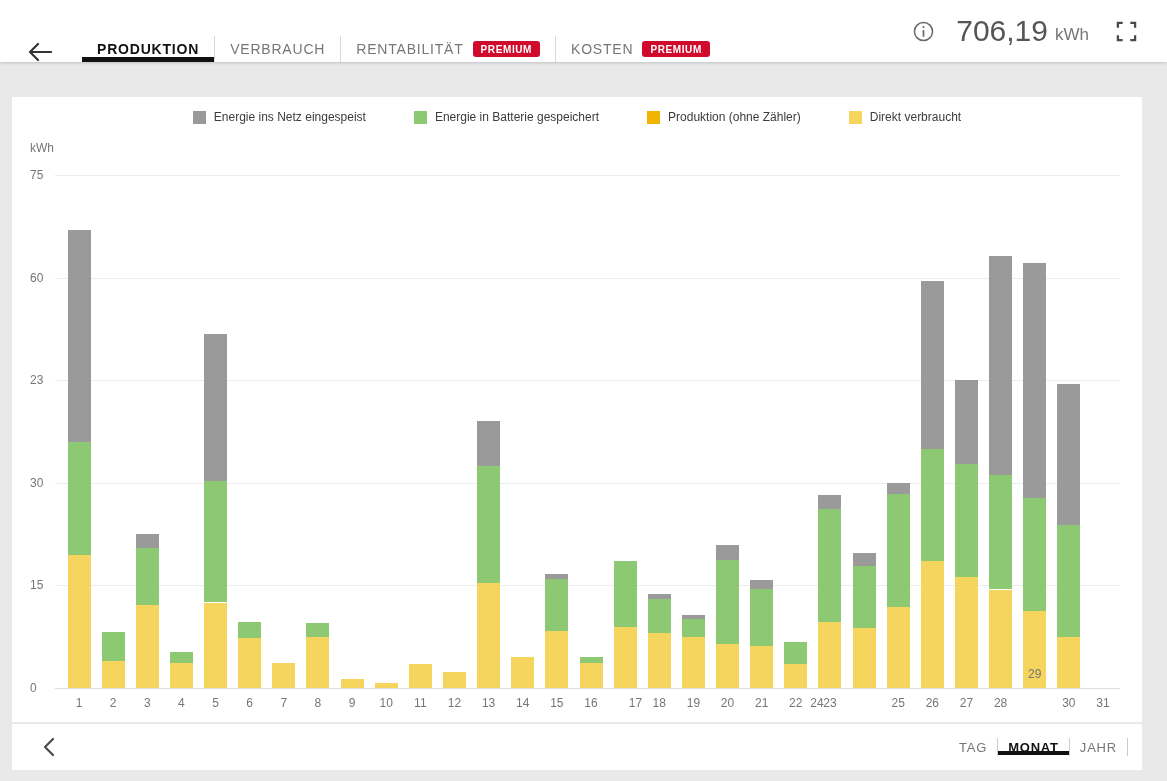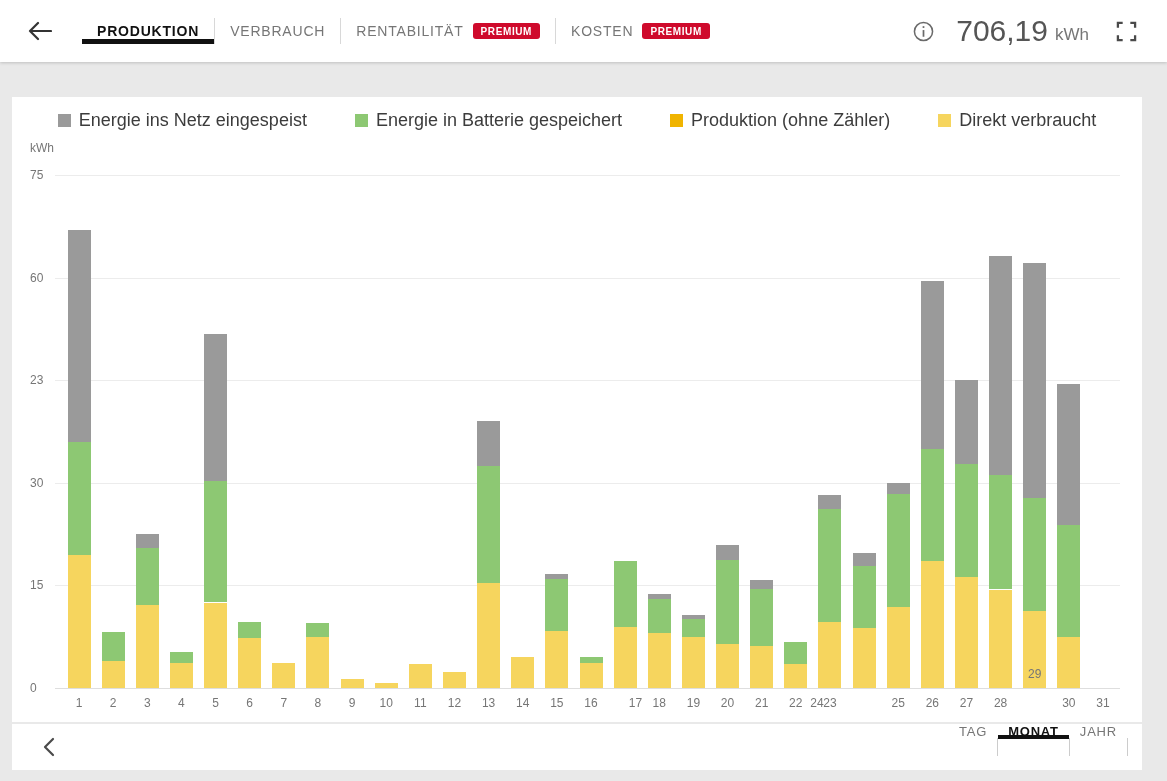--- a/index.html
+++ b/index.html
@@ -6,21 +6,21 @@
   body{
     width:1167px;height:781px;overflow:hidden;
     background:#e9e9e9;
     font-family:"Liberation Sans", sans-serif;
     -webkit-font-smoothing:antialiased;
   }
   
   .topbar{
     position:absolute;left:0;top:0;width:1167px;height:62px;
     background:#fff;box-shadow:0 1px 3px rgba(0,0,0,.18);
-    display:flex;align-items:center;z-index:5;
+    display:flex;align-items:flex-end;z-index:5;
   }
   .back-btn{
     width:24px;margin-left:28px;display:flex;align-items:center;justify-content:center;cursor:pointer;
   }
   .tabs{display:flex;align-items:stretch;margin-left:30px;}
   .tab{
     position:relative;display:flex;align-items:center;padding:0 15px;
     font-size:14px;letter-spacing:.8px;color:#767676;cursor:pointer;white-space:nowrap;
   }
   .tab.active{color:#111;font-weight:bold;}
@@ -44,42 +44,42 @@
   
   .chart-card{
     position:absolute;left:12px;top:97px;width:1130px;height:625px;background:#fff;
   }
   .legend{
     position:absolute;left:0;top:13px;width:100%;
     display:flex;justify-content:center;gap:48px;
   }
   .legend-item{display:flex;align-items:center;gap:8px;cursor:pointer;}
   .legend-swatch{width:13px;height:13px;display:inline-block;}
-  .legend-label{font-size:18px;color:#3c3c3c;}
+  .legend-label{font-size:12px;color:#3c3c3c;}
   .unit-label{position:absolute;left:18px;top:44px;font-size:12px;color:#767676;}
   #plot{position:absolute;left:0;top:0;width:100%;height:100%;}
   .gridline{position:absolute;height:1px;background:#ececec;}
   .gridline.axis{background:#dedede;}
   .ytick{position:absolute;font-size:12px;color:#767676;}
   .xtick{position:absolute;font-size:12px;color:#767676;text-align:center;width:34px;}
   .bar-seg{position:absolute;width:23px;}
 
   
   .toolbar{
     position:absolute;left:12px;top:724px;width:1130px;height:46px;background:#fff;
     display:flex;align-items:stretch;
   }
   .toolbar-back{
     width:20px;margin-left:26px;display:flex;align-items:center;justify-content:center;cursor:pointer;
   }
   .period-label{
     display:flex;align-items:center;margin-left:62px;
     font-size:17px;font-weight:bold;color:#4a4a4a;
   }
-  .views{position:absolute;right:14px;top:0;height:46px;display:flex;align-items:flex-start;}
+  .views{position:absolute;right:14px;top:0;height:46px;display:flex;align-items:center;}
   .view-tab{
     position:relative;display:flex;align-items:center;padding:0 10px;
     font-size:13px;letter-spacing:.8px;color:#767676;cursor:pointer;white-space:nowrap;
   }
   .view-tab.active{color:#111;font-weight:bold;}
   .view-tab.active::after{
     content:"";position:absolute;left:0;right:0;bottom:0;height:4px;background:#111;
   }
   .view-divider{width:1px;height:18px;background:#ccc;align-self:center;}
 </style>

